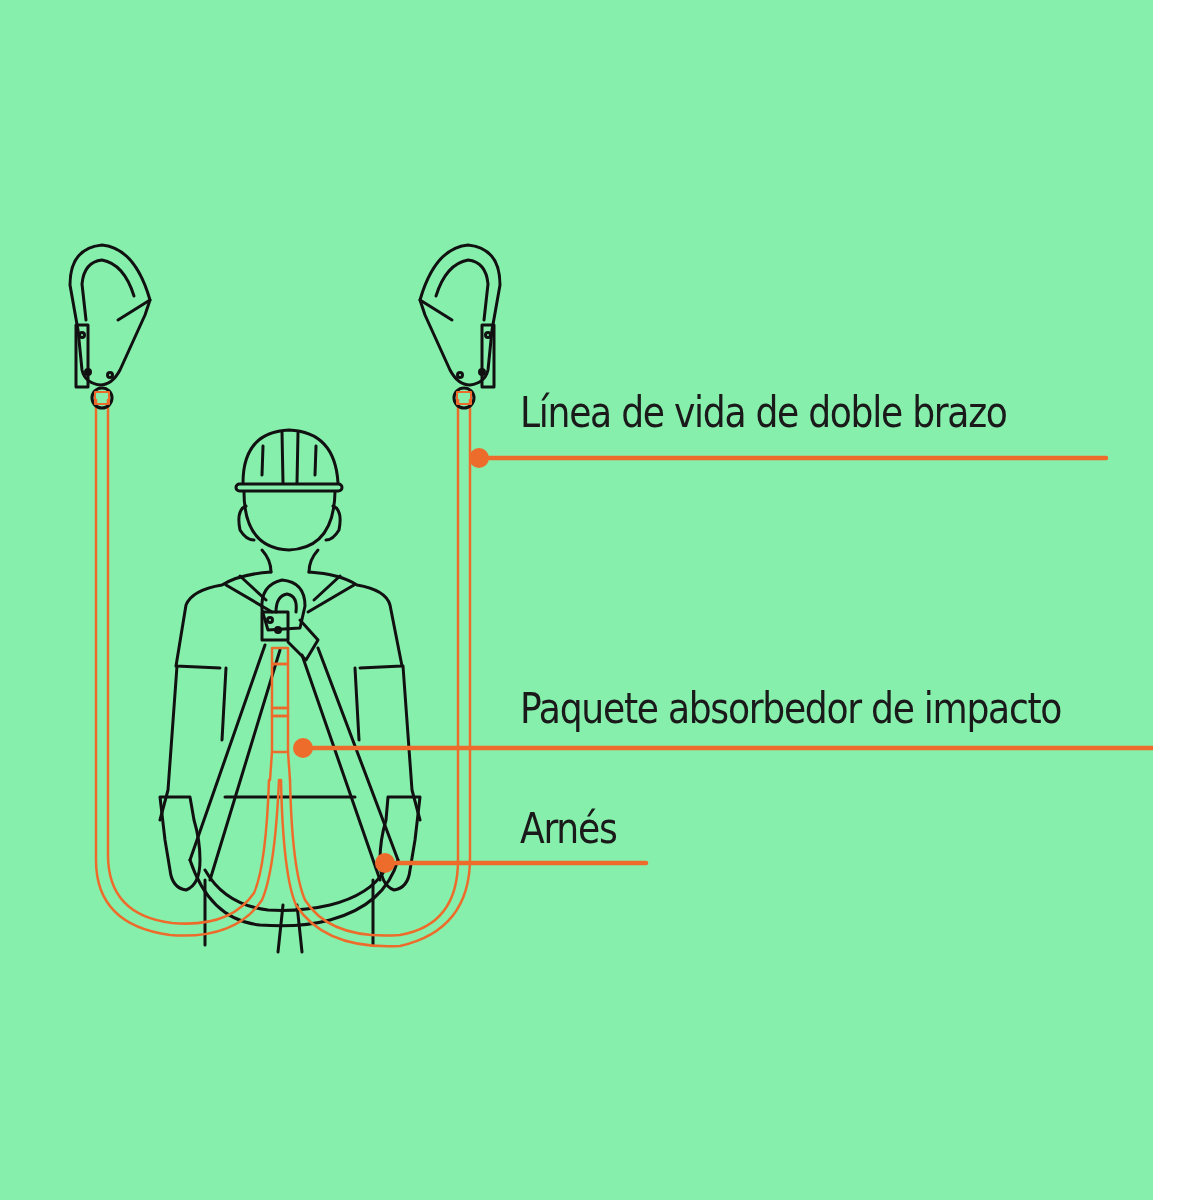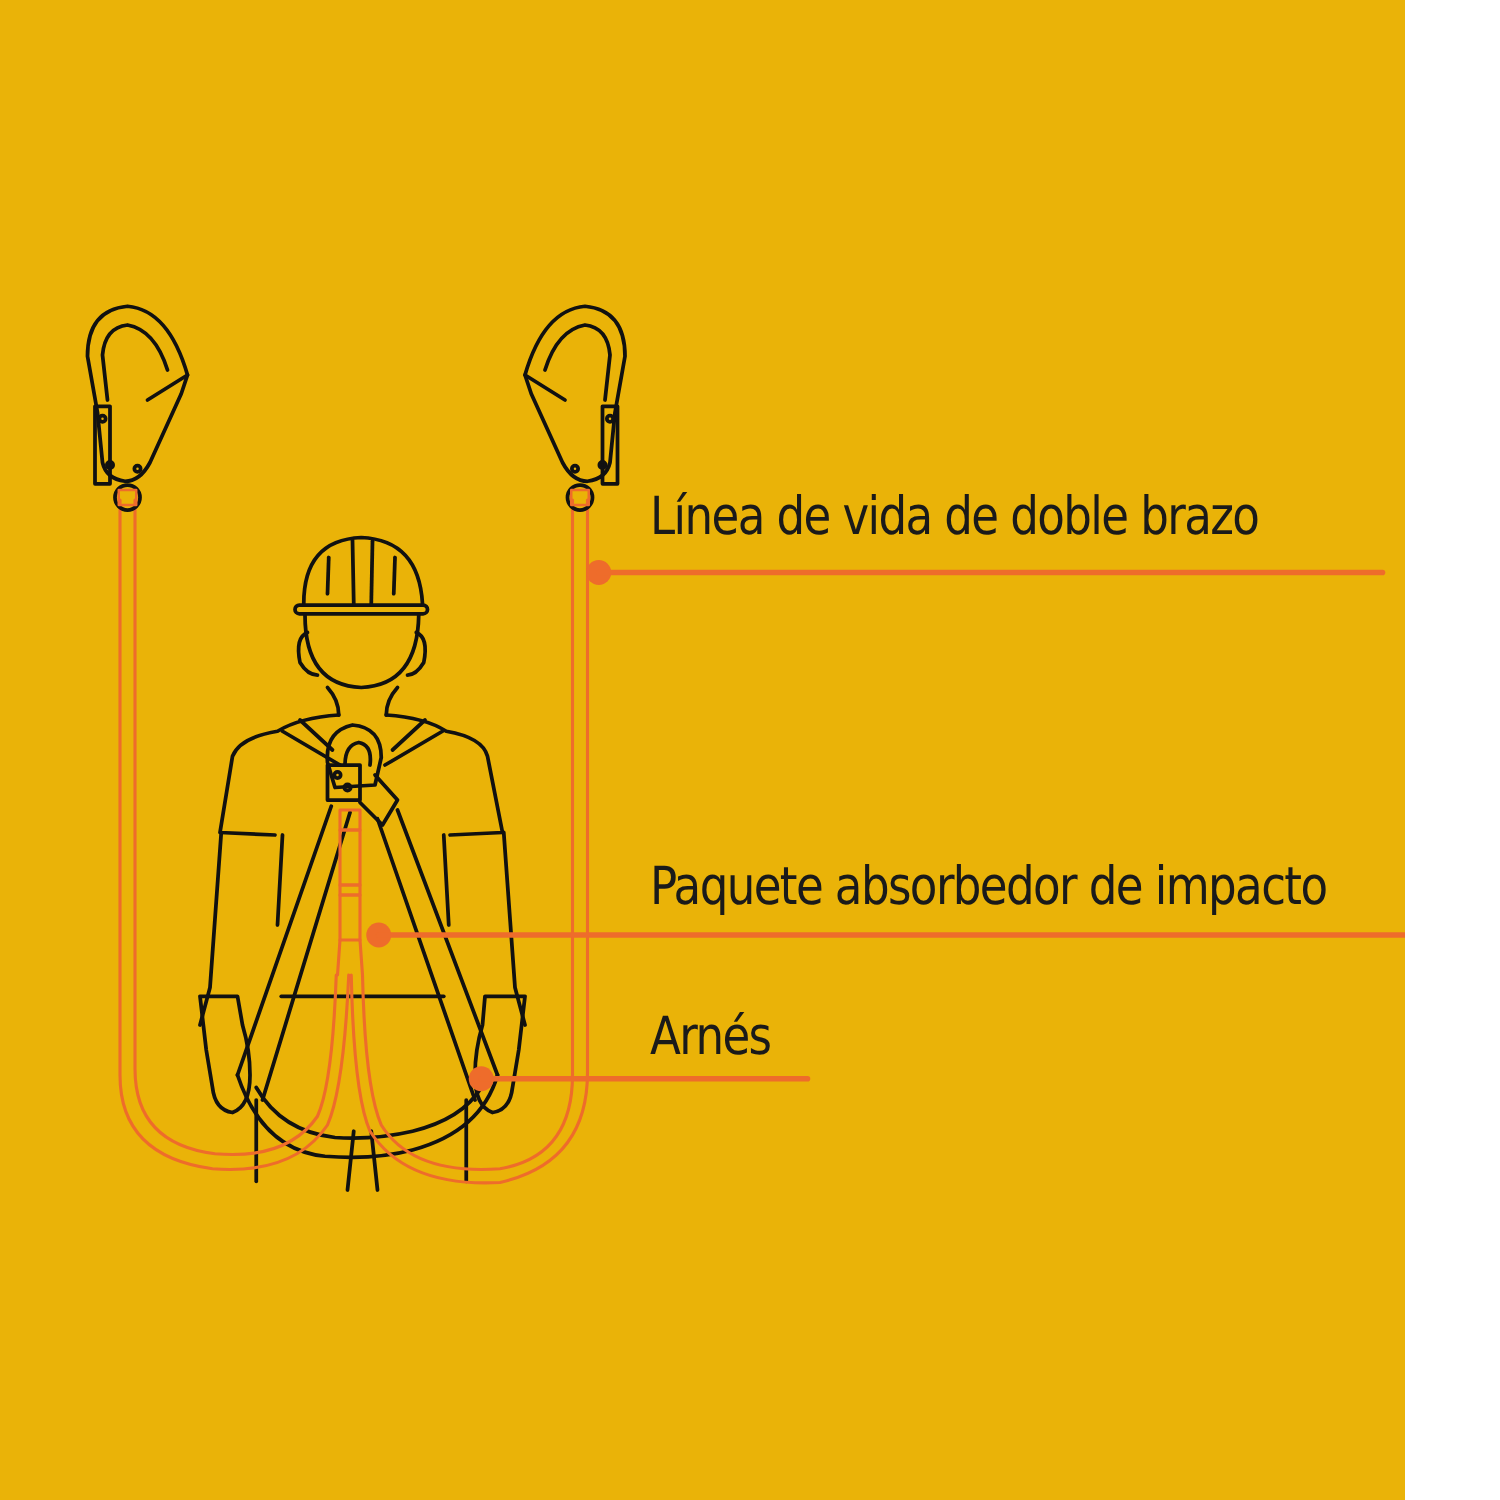--- a/index.html
+++ b/index.html
@@ -1,22 +1,23 @@
 <!DOCTYPE html>
 <html><head>
   <meta charset="utf-8">
   <style>
     html, body { margin: 0; padding: 0; background: #ffffff; }
     #canvas {
       position: relative;
       width: 1124px;
       height: 1200px;
-      background: #eab308;
+      background: #86efac;
       overflow: hidden;
       font-family: "Liberation Sans", "DejaVu Sans", sans-serif;
+      padding-left: 29px;
     }
     svg.illus { position: absolute; left: 0; top: 0; }
     .label {
       position: absolute;
       color: #1a1a1a;
       font-family: "DejaVu Sans", "Liberation Sans", sans-serif;
       font-size: 42px;
       letter-spacing: -1.5px;
       transform: scaleX(0.86);
       transform-origin: left center;

